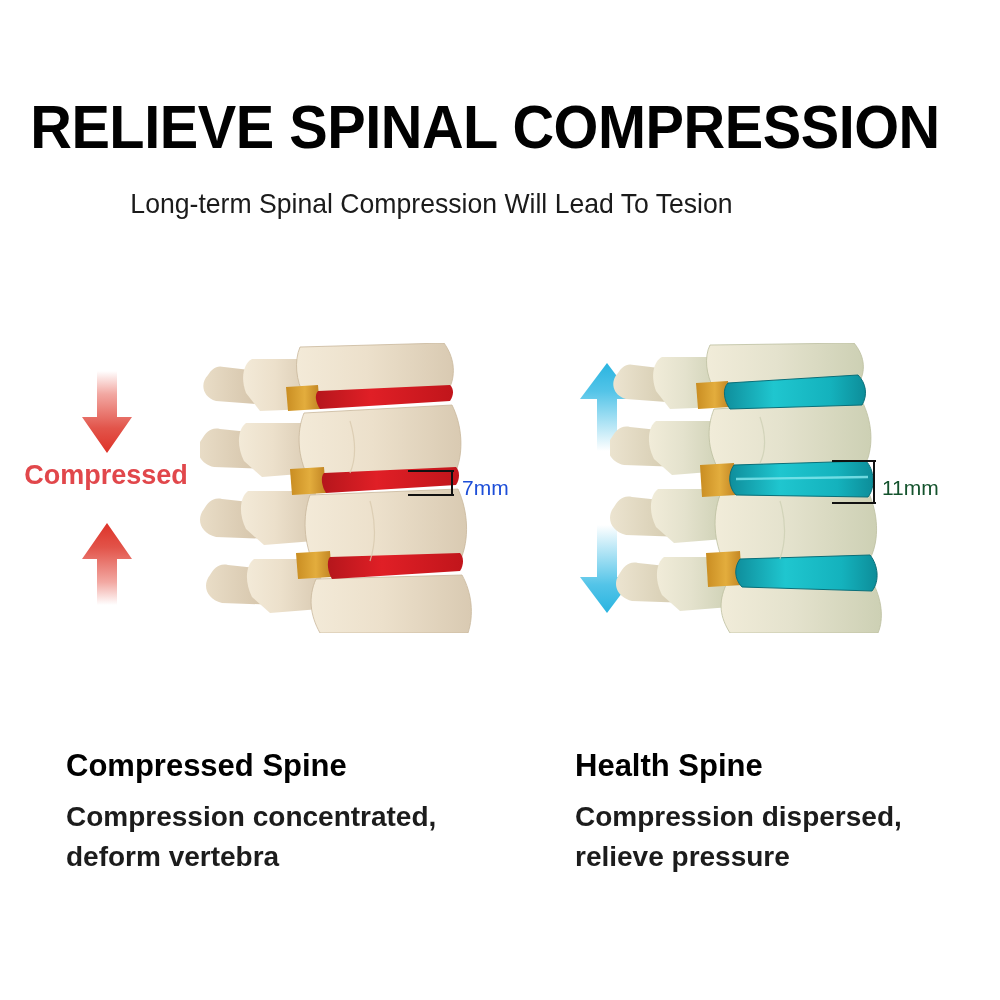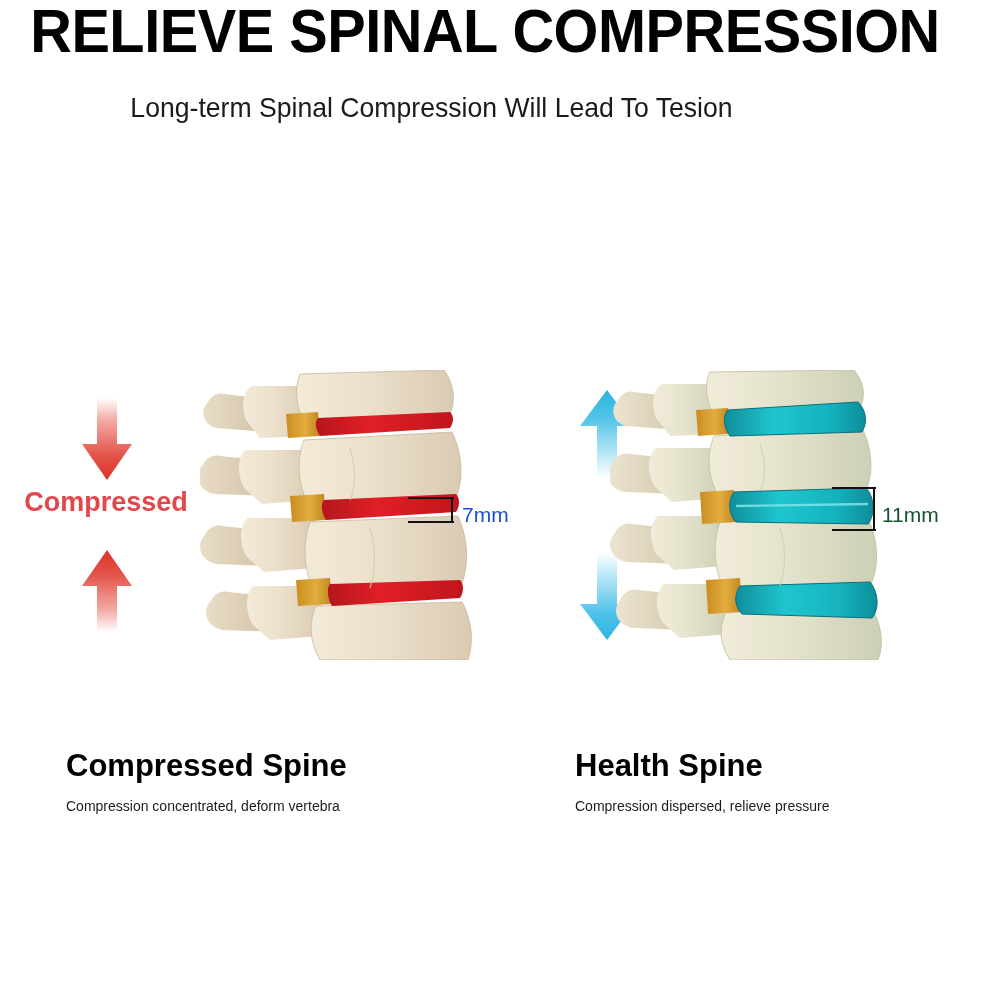--- a/index.html
+++ b/index.html
@@ -5,21 +5,21 @@
   * { margin:0; padding:0; box-sizing:border-box; }
   html,body { width:1000px; height:1000px; background:#ffffff; }
   body {
     font-family:"Liberation Sans", sans-serif;
     color:#111;
     position:relative;
     overflow:hidden;
   }
 
   
-  #header { width:863px; text-align:center; }
+  #header { width:863px; padding-top:96px; text-align:center; }
   #main-title {
     font-size:62px;
     font-weight:700;
     letter-spacing:-0.5px;
     line-height:1.0;
     color:#010101;
     transform:scaleX(0.93);
     transform-origin:center;
     white-space:nowrap;
   }
@@ -27,21 +27,21 @@
     margin-top:30px;
     font-size:28px;
     font-weight:400;
     color:#1b1b1b;
     transform:scaleX(0.95);
     transform-origin:center;
     white-space:nowrap;
   }
 
   
-  #diagram { position:absolute; top:370px; left:0; width:1000px; height:290px; }
+  #diagram { position:absolute; top:343px; left:0; width:1000px; height:290px; }
   .panel { position:absolute; top:0; height:290px; width:500px; }
   #panel-compressed { left:0; }
   #panel-healthy { left:500px; }
 
   .arrows { position:absolute; left:22px; top:0; width:170px; height:290px; }
   .panel-label {
     position:absolute;
     left:0; width:196px;
     top:117px;
     text-align:center;
@@ -75,22 +75,22 @@
   #caption-left  { left:66px; }
   #caption-right { left:575px; }
   .caption-title {
     font-size:31px;
     font-weight:700;
     color:#000000;
     margin-bottom:13px;
     white-space:nowrap;
   }
   .caption-body {
-    font-size:14px;
-    font-weight:400;
+    font-size:28px;
+    font-weight:700;
     color:#1c1c1c;
     line-height:1.42;
     max-width:420px;
   }
   #caption-left .caption-body  { max-width:415px; }
   #caption-right .caption-body { max-width:370px; }
 </style>
 </head>
 <body>
 

